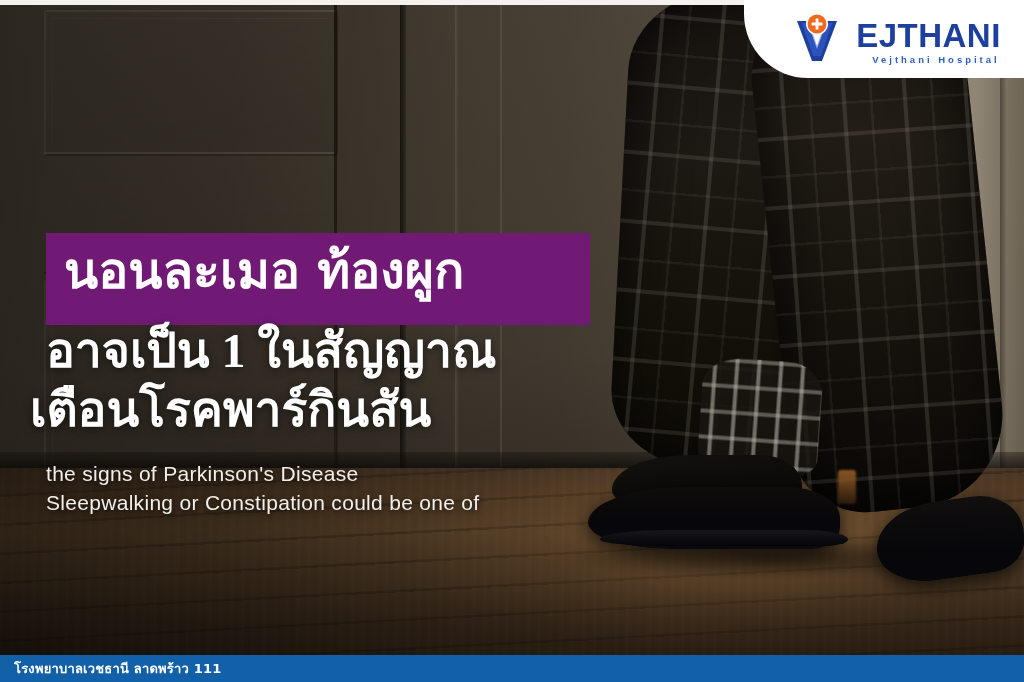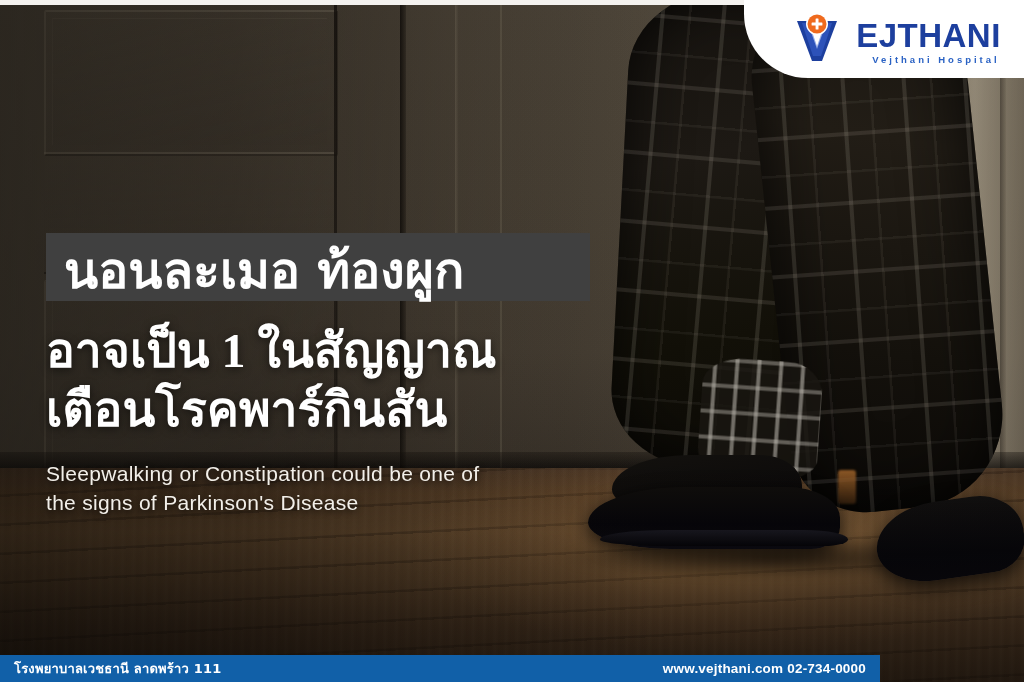--- a/index.html
+++ b/index.html
@@ -355,22 +355,22 @@
     color: #2a62c4;
     line-height: 1;
     margin-top: 3px;
     margin-left: 16px;
   }
 
   
   .headline-band {
     position: absolute;
     left: 46px; top: 233px;
-    width: 544px; height: 68px;
-    background: #404040;
+    width: 544px; height: 92px;
+    background: #701a75;
   }
   .headline-band-text {
     position: absolute;
     left: 18px; top: -2px;
     width: 520px;
     font-family: "DejaVu Sans", "Liberation Sans", sans-serif;
     font-size: 50px;
     font-weight: 700;
     color: #ffffff;
     line-height: 80px;
@@ -383,21 +383,21 @@
     font-family: Liberation Serif, serif;
     font-size: 48px;
     font-weight: 700;
     color: #ffffff;
     line-height: 54px;
     white-space: nowrap;
     text-shadow: 0 2px 8px rgba(0,0,0,0.55);
   }
   .headline-3 {
     position: absolute;
-    left: 46px; top: 382px;
+    left: 30px; top: 382px;
     width: 620px;
     font-family: "DejaVu Sans", "Liberation Sans", sans-serif;
     font-size: 48px;
     font-weight: 700;
     color: #ffffff;
     line-height: 54px;
     white-space: nowrap;
     text-shadow: 0 2px 8px rgba(0,0,0,0.55);
   }
   .subtitle {
@@ -410,25 +410,25 @@
     letter-spacing: 0.3px;
     color: #f2efe9;
     line-height: 29px;
     text-shadow: 0 2px 6px rgba(0,0,0,0.7);
   }
 
   
   .footer {
     position: absolute;
     left: 0; bottom: 0;
-    width: 880px; height: 27px;
+    width: 1024px; height: 27px;
     background: #1160a8;
     display: flex;
     align-items: center;
-    justify-content: space-between;
+    justify-content: flex-start;
     box-sizing: border-box;
     padding: 0 14px;
   }
   .footer-left {
     font-family: "DejaVu Sans", "Liberation Sans", sans-serif;
     font-size: 13px;
     font-weight: 700;
     color: #ffffff;
     letter-spacing: 0.2px;
   }
@@ -509,22 +509,21 @@
     </div>
   </div>
 
   <div class="headline-band">
     <div class="headline-band-text">นอนละเมอ ท้องผูก</div>
   </div>
   <div class="headline-2">อาจเป็น 1 ในสัญญาณ</div>
   <div class="headline-3">เตือนโรคพาร์กินสัน</div>
 
   <div class="subtitle">
+    <div>the signs of Parkinson's Disease</div>
     <div>Sleepwalking or Constipation could be one of</div>
-    <div>the signs of Parkinson's Disease</div>
   </div>
 
   <div class="footer">
     <div class="footer-left">โรงพยาบาลเวชธานี ลาดพร้าว 111</div>
-    <div class="footer-right">www.vejthani.com  02-734-0000</div>
   </div>
 
 </div>
 
 </body></html>

